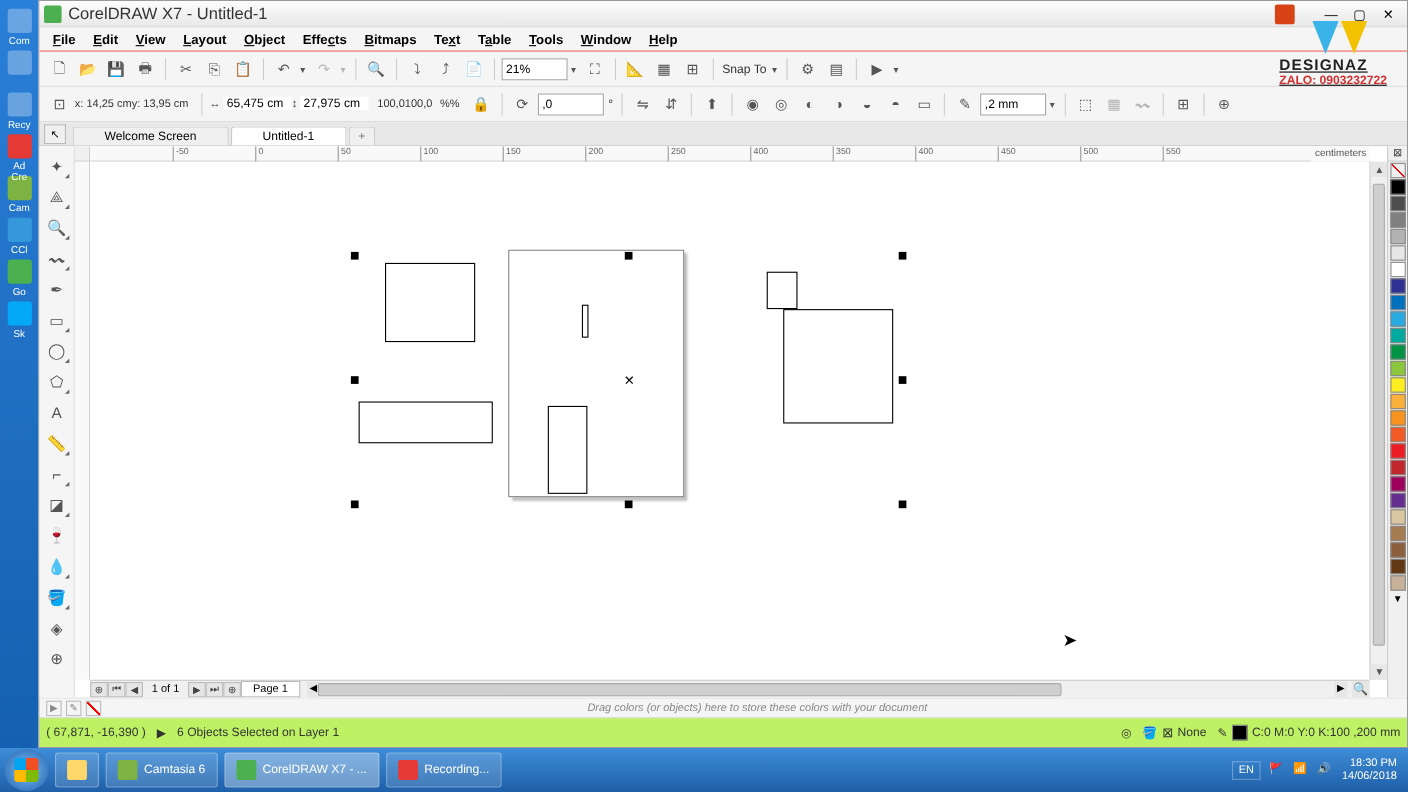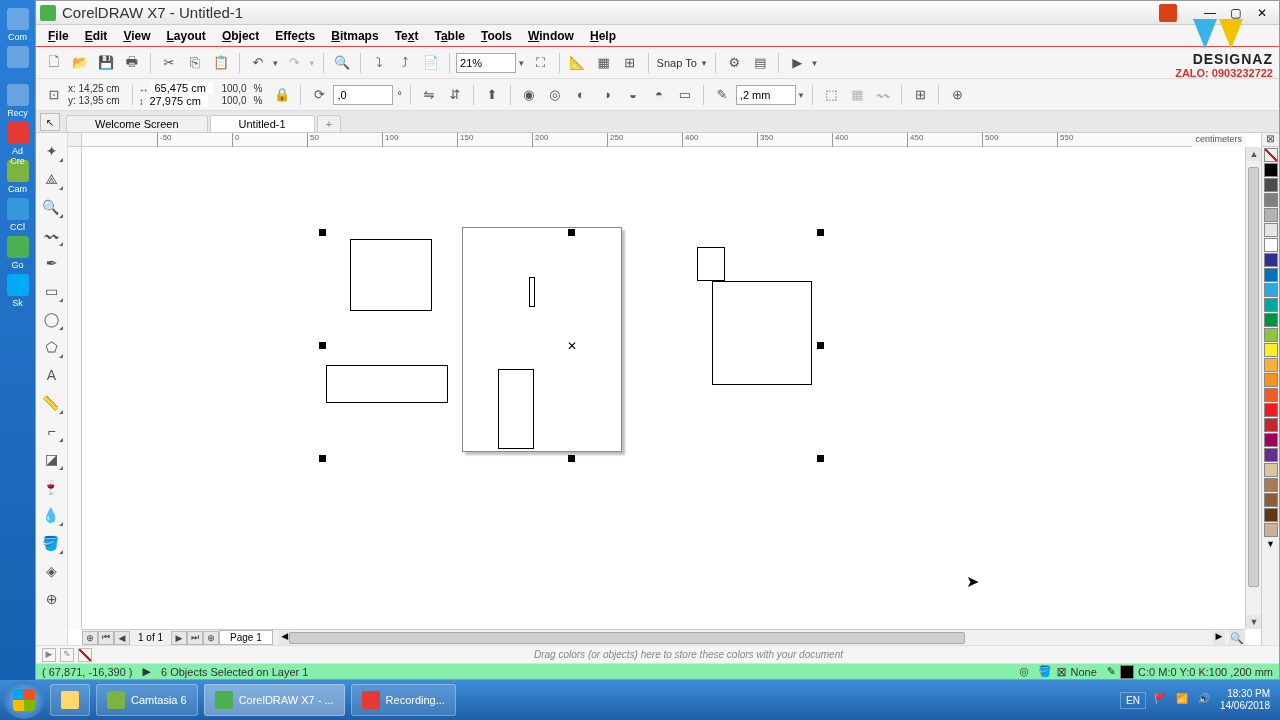--- a/index.html
+++ b/index.html
@@ -29,28 +29,28 @@
 
 .toolbar { height: 32px; background: #f5f5f5; border-bottom: 1px solid #ddd; display: flex; align-items: center; padding: 0 6px; gap: 2px; position: relative; }
 .tb-btn { width: 24px; height: 24px; display: inline-flex; align-items: center; justify-content: center; border: 1px solid transparent; border-radius: 2px; font-size: 13px; cursor: default; color: #555; }
 .tb-sep { width: 1px; height: 20px; background: #ccc; margin: 0 4px; }
 .tb-input { height: 20px; border: 1px solid #aaa; font-size: 11px; padding: 0 3px; background: #fff; }
 .tb-input.small { width: 60px; }
 .tb-input.med { width: 70px; }
 .tb-dropdown { display: inline-flex; align-items: center; }
 .tb-dropdown .arrow { font-size: 9px; padding: 0 3px; color: #555; }
 .tb-label { font-size: 11px; color: #333; padding: 0 2px; }
-.tb-logo { position: absolute; right: 6px; top: -28px; width: 110px; text-align: right; }
+.tb-logo { position: absolute; right: 6px; top: -28px; width: 110px; text-align: left; text-decoration: underline; }
 .tb-logo .tri { display: flex; justify-content: center; gap: 2px; }
 .tb-logo .t1 { width: 24px; height: 30px; background: #3ab4e8; clip-path: polygon(0 0, 100% 0, 50% 100%); }
 .tb-logo .t2 { width: 24px; height: 30px; background: #f2c200; clip-path: polygon(0 0, 100% 0, 50% 100%); }
 .tb-logo .brand { font-weight: bold; font-size: 14px; letter-spacing: 1px; color: #222; margin-top: 2px; }
 .tb-logo .zalo { font-size: 11px; color: #d32f2f; font-weight: bold; }
 .tb-group { display: inline-flex; align-items: center; gap: 1px; }
-.tb-xy { display: inline-flex; flex-direction: column; font-size: 10px; color: #333; line-height: 12px; padding-right: 6px; }
+.tb-xy { display: inline-flex; flex-direction: row; font-size: 10px; color: #333; line-height: 12px; padding-right: 6px; }
 
 
 .doc-tabs { height: 22px; background: #e8e8e8; border-bottom: 1px solid #ccc; display: flex; align-items: flex-end; padding-left: 30px; position: relative; }
 .doc-tabs .side-tool { position: absolute; left: 4px; top: 2px; width: 20px; height: 18px; border: 1px solid #bbb; background: #f0f0f0; display: flex; align-items: center; justify-content: center; font-size: 10px; }
 .doc-tab { padding: 2px 28px; font-size: 11px; border: 1px solid #ccc; border-bottom: none; background: #f0f0f0; margin-right: 2px; border-radius: 3px 3px 0 0; }
 .doc-tab.active { background: #fff; }
 .doc-tab.add { padding: 2px 8px; color: #888; }
 
 
 .canvas-area { flex: 1; display: flex; position: relative; background: #fff; }
@@ -89,21 +89,21 @@
 .color-docker .close { height: 14px; font-size: 10px; text-align: center; color: #444; border-bottom: 1px solid #ccc; }
 .swatch { width: 14px; height: 14px; margin: 1px auto; border: 1px solid #888; }
 
 
 .hint-bar { height: 18px; background: #f5f5f5; border-top: 1px solid #ddd; display: flex; align-items: center; font-size: 10px; color: #888; }
 .hint-bar .left-tools { display: flex; gap: 4px; padding: 0 6px; }
 .hint-bar .left-tools .ht { width: 14px; height: 14px; border: 1px solid #bbb; }
 .hint-text { flex: 1; text-align: center; font-style: italic; }
 
 
-.status-bar { height: 16px; background: #86efac; border-top: 1px solid #ddd; display: flex; align-items: center; font-size: 11px; color: #333; padding: 0 6px; gap: 10px; }
+.status-bar { height: 27px; background: #bef264; border-top: 1px solid #ddd; display: flex; align-items: center; font-size: 11px; color: #333; padding: 0 6px; gap: 10px; }
 .status-bar .sb-seg { display: flex; align-items: center; gap: 4px; }
 .status-bar .fill-sw { width: 14px; height: 14px; border: 1px solid #888; background: #000; }
 .status-bar .none-x { font-size: 12px; }
 .status-bar .flex { flex: 1; }
 
 
 .taskbar { position: absolute; left: 0; right: 0; bottom: 0; height: 40px; background: linear-gradient(#3f8dd8, #1e5fa8); display: flex; align-items: center; padding: 0 4px; }
 .start-btn { width: 40px; height: 38px; border-radius: 50%; background: radial-gradient(#7fc0ff, #1e5fa8); display: flex; align-items: center; justify-content: center; }
 .start-btn .orb { width: 22px; height: 22px; border-radius: 3px; background: conic-gradient(#f25022 0 25%, #7fba00 25% 50%, #ffb900 50% 75%, #00a4ef 75% 100%); }
 .task-btn { height: 32px; margin-left: 6px; padding: 0 10px; display: flex; align-items: center; gap: 6px; background: rgba(255,255,255,0.15); border: 1px solid rgba(255,255,255,0.3); border-radius: 3px; color: #fff; font-size: 11px; }

